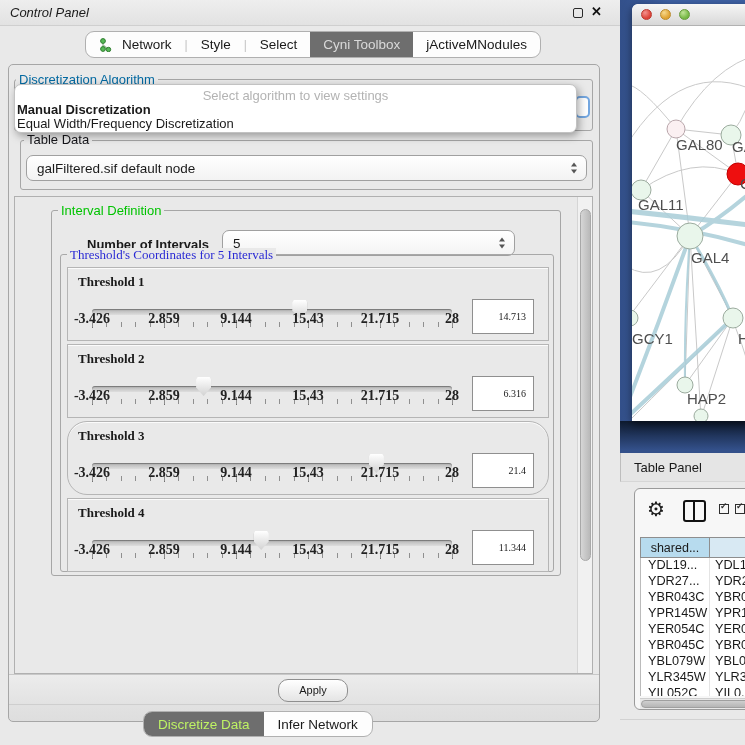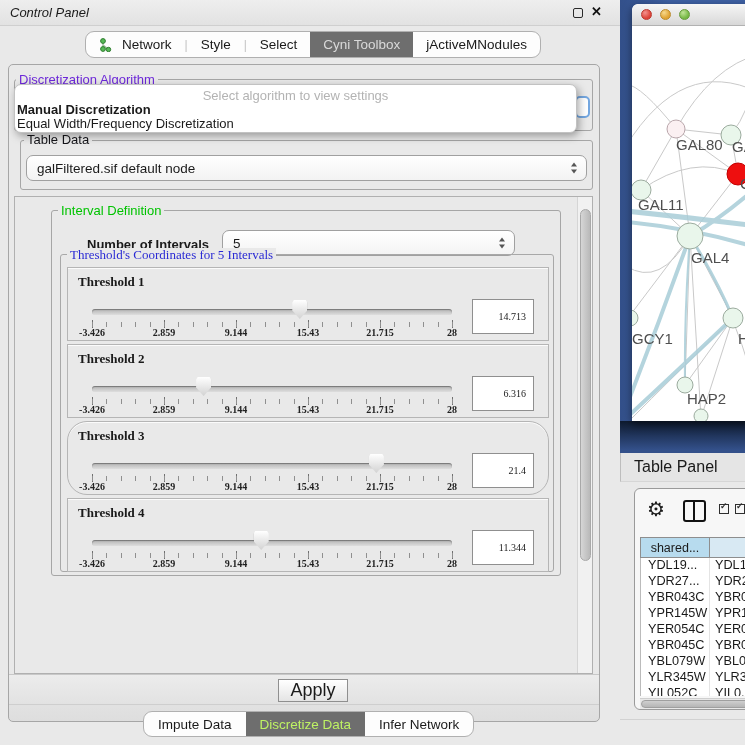--- a/index.html
+++ b/index.html
@@ -26,21 +26,21 @@
 
   .outer-panel { position:absolute; left:8px; top:64px; width:592px; height:658px;
     border:1px solid #a6a6a6; border-radius:5px;
     background:linear-gradient(#e9e9e9 92%,#dedede); }
 
   .grouplabel { position:absolute; background:#e9e9e9; padding:0 3px; font-size:13px; line-height:13px; }
   .groupbox { position:absolute; border:1px solid #a6a6a6; border-radius:3px; }
 
   
   #algo-box { left:14px; top:79px; width:579px; height:52px; }
-  #algo-label { left:16px; top:73px; color:#6d28d9; z-index:1; }
+  #algo-label { left:16px; top:73px; color:#0369a1; z-index:1; }
   #algo-combo-frag { position:absolute; left:575px; top:96px; width:15px; height:22px;
     border:2px solid #74a7e0; border-radius:5px; background:#fff; z-index:2; }
 
   
   .popup { position:absolute; left:14px; top:84px; width:563px; height:49px; z-index:3;
     background:#fff; border:1px solid #c2c2c2; border-radius:7px;
     box-shadow:2px 3px 8px rgba(0,0,0,.35); overflow:hidden; }
   .popup .hint { text-align:center; color:#b3b3b3; font-size:13px; margin-top:3px; height:15px; }
   .popup .pitem { font-size:13px; padding-left:2px; height:14px; line-height:14px; }
   .popup .pitem.b { font-weight:bold; }
@@ -82,41 +82,41 @@
   .thr-track { position:absolute; left:24px; top:41px; width:360px; height:6px; border-radius:3px;
     background:linear-gradient(#b2b2b2,#dedede); box-shadow:inset 0 1px 1px rgba(0,0,0,.35); }
   .thr-thumb { position:absolute; top:32px; width:15px; height:19px;
     background:linear-gradient(180deg,#ffffff,#d2d2d2);
     clip-path:polygon(10% 0,90% 0,100% 14%,100% 55%,50% 100%,0 55%,0 14%);
     filter:drop-shadow(0 0 1px #8a8a8a); }
   .thr-minor { position:absolute; left:24px; top:54px; width:361px; height:5px;
     background:repeating-linear-gradient(90deg,#8f8f8f 0,#8f8f8f 1px,transparent 1px,transparent 14.4px); }
   .thr-major { position:absolute; left:24px; top:52px; width:361px; height:8px;
     background:repeating-linear-gradient(90deg,#707070 0,#707070 1px,transparent 1px,transparent 72px); }
-  .thr-ticklabels span { position:absolute; top:59px; transform:translateX(-50%);
-    font-size:10px; font-weight:bold; color:#222; }
+  .thr-ticklabels span { position:absolute; top:43px; transform:translateX(-50%);
+    font-size:14px; font-weight:bold; color:#222; }
   .thr-value { position:absolute; left:404px; top:31px; width:62px; height:35px;
     background:#fff; border:1px solid #8f8f8f; font-size:10px; line-height:33px;
     text-align:right; padding-right:7px; }
 
   #attr-box { left:28px; top:393px; width:526px; height:90px; }
   #attr-label { left:6px; top:-7px; color:#2a2ad4; }
   #attr-sub { position:absolute; left:14px; top:9px; font-size:13px; font-weight:bold; }
   .attr-list { position:absolute; left:20px; top:28px; width:472px; height:60px;
     background:#fff; border:1px solid #9a9a9a; overflow:hidden; font-size:13px; }
   .attr-list div { padding-left:6px; height:16px; line-height:16px; }
   .attr-scroll { position:absolute; right:2px; top:2px; width:11px; height:52px;
     background:#b9b9b9; border:1px solid #9e9e9e; border-radius:5px; }
 
   .apply-strip { position:absolute; left:9px; top:674px; width:590px; height:31px;
     border-top:1px solid #c8c8c8; border-bottom:1px solid #cecece;
     background:linear-gradient(#ececec,#e2e2e2); }
   .apply-btn { position:absolute; left:269px; top:4px; width:70px; height:23px;
-    border:1px solid #8f8f8f; border-radius:0; background:linear-gradient(#ffffff,#e4e4e4);
-    font-size:18px; text-align:center; line-height:21px; }
+    border:1px solid #8f8f8f; border-radius:10px; background:linear-gradient(#ffffff,#e4e4e4);
+    font-size:11px; text-align:center; line-height:21px; }
 
   .bottomtabs { position:absolute; left:143px; top:711px; height:26px;
     background:#fdfdfd; border:1px solid #b0b0b0; border-radius:9px;
     display:flex; overflow:hidden; font-size:13.5px; z-index:2; }
   .btab { display:flex; align-items:center; padding:0 14px; white-space:nowrap; }
   .btab.sel { background:#6e6e6e; color:#bef264; }
 
   
   .right-region { position:absolute; left:620px; top:0; width:125px; height:745px;
     background:#e9e9e9; overflow:hidden; }
@@ -130,21 +130,21 @@
     border-bottom:1px solid #b2b2b2; border-radius:6px 0 0 0;
     display:flex; align-items:center; padding-left:9px; }
   .light { width:11px; height:11px; border-radius:50%; margin-right:8px; }
   .light.red { background:radial-gradient(circle at 35% 30%,#f3928d,#dd4338 65%); border:1px solid #b93a31;}
   .light.yellow { background:radial-gradient(circle at 35% 30%,#f7d98c,#e0a433 65%); border:1px solid #ba8a2c;}
   .light.green { background:radial-gradient(circle at 35% 30%,#c0e396,#76b845 65%); border:1px solid #66993d;}
   .netcanvas { position:relative; width:120px; height:395px; }
 
   .tp-bar { position:absolute; left:0; top:453px; width:125px; height:29px;
     background:#e5e5e5; border-left:1px solid #bdbdbd; border-bottom:1px solid #d6d6d6;
-    display:flex; align-items:center; padding-left:13px; font-size:16px; }
+    display:flex; align-items:center; padding-left:13px; font-size:13px; }
   .tp-card { position:absolute; left:14px; top:488px; width:140px; height:222px;
     background:#f7f7f7; border:1px solid #9a9a9a; border-radius:6px; overflow:hidden; }
   .tp-toolbar { position:relative; height:46px; }
   .gear-ic { position:absolute; left:12px; top:8px; font-size:20px; color:#1c1c1c; }
   .cols-ic { position:absolute; left:48px; top:11px; width:23px; height:22px;
     border:2px solid #111; border-radius:3px; }
   .cols-ic:after { content:""; position:absolute; left:8px; top:0; width:2px; height:18px; background:#111; }
   .chk-ic { position:absolute; top:15px; width:10px; height:10px; border:1.8px solid #2e2e2e; }
   .chk-ic:after { content:"✓"; position:absolute; left:0px; top:-4px; font-size:9px; font-weight:bold; color:#2e2e2e; }
   .tp-table { position:absolute; left:5px; top:48px; width:170px; }
@@ -310,21 +310,20 @@
     <div class="vscroll">
       <div class="vthumb"></div>
     </div>
   </div>
 
   <div class="apply-strip">
     <div class="apply-btn">Apply</div>
   </div>
 
   <div class="bottomtabs" id="bottom-tabs">
-      <div class="btab">Impute Data</div>
       <div class="btab sel">Discretize Data</div>
       <div class="btab">Infer Network</div>
     </div>
 
   <div class="right-region">
     <div class="desktop"></div>
     <div class="desk-shade"></div>
 
     <div class="netwin">
       <div class="wtitle">

